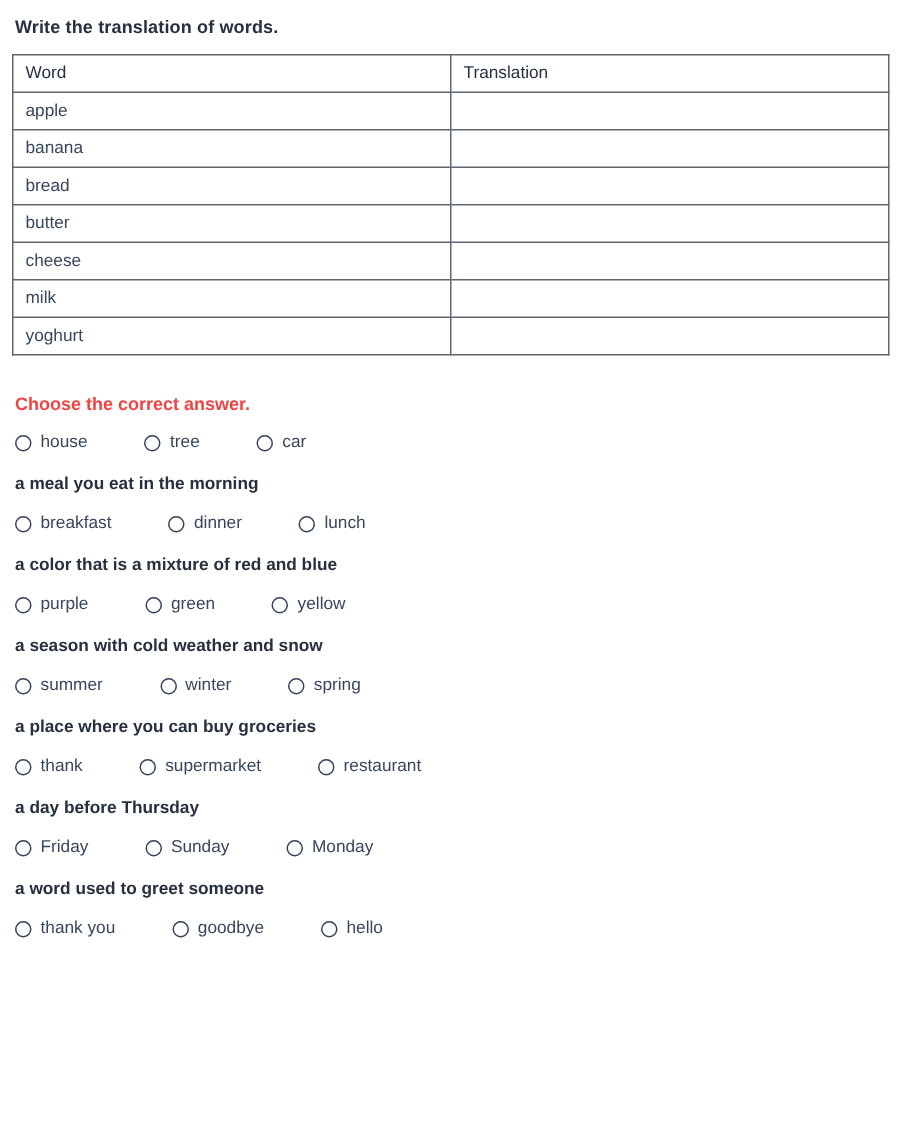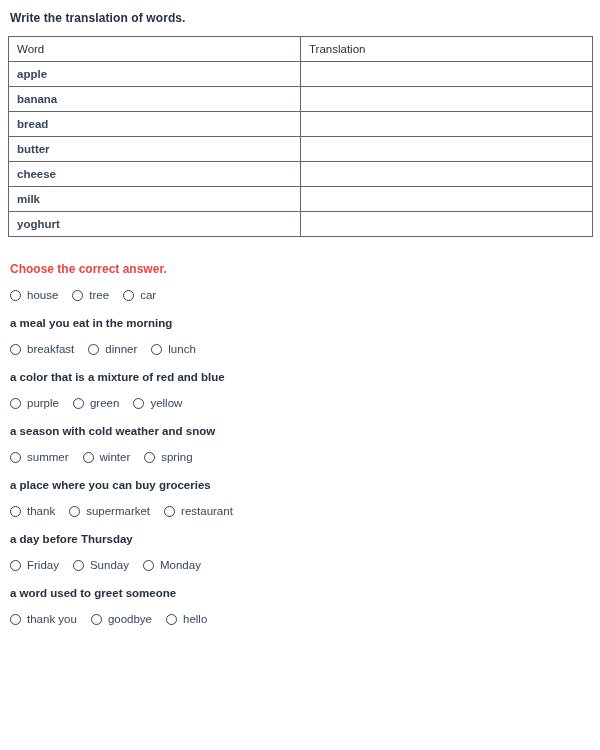--- a/index.html
+++ b/index.html
@@ -34,21 +34,21 @@
     width: 584px;
     margin-top: 10px;
     table-layout: fixed;
   }
   .word-table th,
   .word-table td {
     border: 1px solid #5f6670;
     height: 24px;
     padding: 0 0 0 8px;
     font-size: 11.5px;
-    font-weight: bold;
+    font-weight: normal;
     text-align: left;
     vertical-align: middle;
     line-height: 24px;
     color: #38465c;
     box-sizing: border-box;
     overflow: hidden;
     white-space: nowrap;
   }
   .word-table th {
     font-weight: normal;
@@ -80,20 +80,21 @@
     color: #26303f;
     margin-left: 2px;
     line-height: 15px;
   }
   .options {
     margin-top: 11px;
     display: flex;
     flex-wrap: nowrap;
     align-items: center;
     margin-left: 2px;
+    gap: 24px;
   }
   .option {
     display: flex;
     align-items: center;
     margin-right: 14px;
     white-space: nowrap;
   }
   .radio {
     width: 11px;
     height: 11px;

